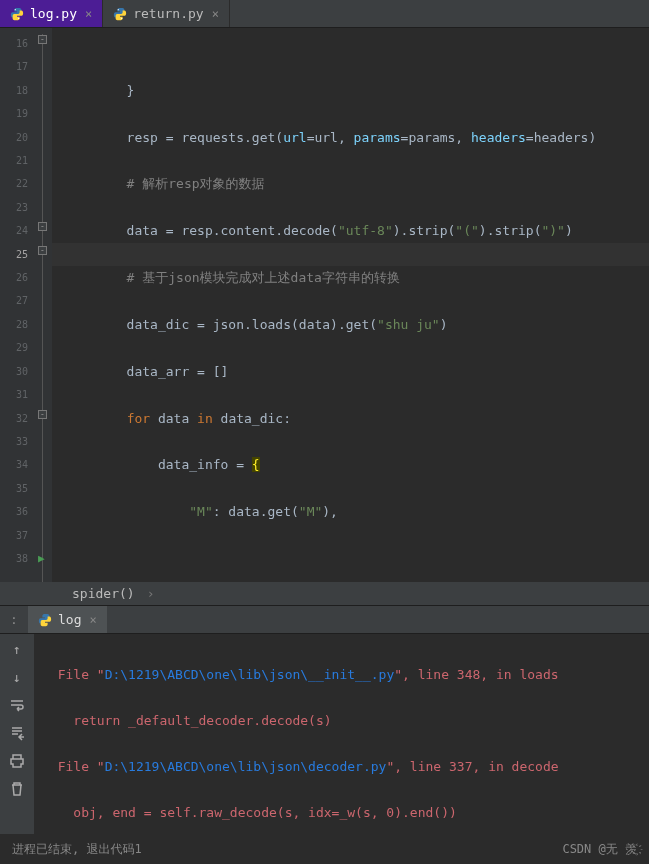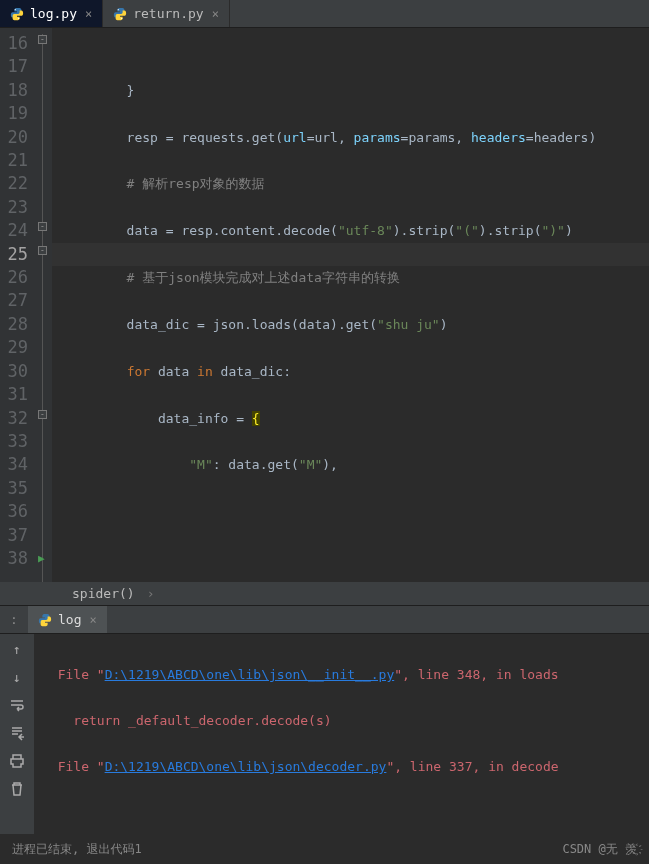--- a/index.html
+++ b/index.html
@@ -1,44 +1,44 @@
 <!DOCTYPE html>
 <html><head>
 <meta charset="utf-8">
 <style>
 *{margin:0;padding:0;box-sizing:border-box}
 body{background:#2b2b2b;font-family:'Consolas','Monaco',monospace;font-size:13px;color:#a9b7c6;width:649px;height:864px;overflow:hidden;display:flex;flex-direction:column}
 .tabs{background:#3c3f41;display:flex;height:28px;border-bottom:1px solid #1e1e1e}
 .tab{display:flex;align-items:center;padding:0 10px;gap:6px;color:#bbb;border-right:1px solid #2b2b2b;cursor:pointer}
-.tab.active{background:#0f172a;color:#fff}
+.tab.active{background:#4c1d95;color:#fff}
 .tab-icon{width:14px;height:14px}
 .close-x{color:#888;font-size:12px;margin-left:2px}
 .editor{flex:1;display:flex;background:#2b2b2b;overflow:hidden;position:relative}
-.gutter{width:36px;text-align:right;padding:4px 8px 0 0;color:#606366;font-size:17px;line-height:23.4px;user-select:none;background:#313335}
+.gutter{width:36px;text-align:right;padding:4px 8px 0 0;color:#606366;font-size:10px;line-height:23.4px;user-select:none;background:#313335}
 .fold{width:16px;background:#313335;position:relative}
 .fold-line{position:absolute;left:6px;top:6px;bottom:0;width:1px;background:#555}
 .fold-m{position:absolute;left:2px;width:9px;height:9px;border:1px solid #777;background:#3c3f41;font-size:8px;line-height:7px;text-align:center;color:#999}
 .code{flex:1;padding:4px 0 0 12px;line-height:23.4px;white-space:pre;position:relative}
 .hl-line{position:absolute;left:0;right:0;height:23.4px;background:#323232;top:215px}
 .kw{color:#cc7832}
 .str{color:#6a8759}
 .com{color:#808080}
 .par{color:#7dd3fc;font-weight:normal}
 .ylw{background:#444400;color:#ffef28}
 .play{position:absolute;left:38px;top:524px;color:#499c54;font-size:11px}
 .breadcrumb{background:#3c3f41;height:24px;display:flex;align-items:center;padding-left:72px;gap:12px;color:#bbb;font-size:13px;border-bottom:1px solid #1e1e1e}
 .bc-sep{color:#777}
 .log-tabs{background:#3c3f41;height:28px;display:flex;align-items:center;border-bottom:1px solid #1e1e1e}
 .log-label{width:28px;text-align:center;color:#888}
 .log-tab{display:flex;align-items:center;gap:6px;padding:0 10px;background:#4e5254;height:100%;color:#ddd}
 .log-panel{flex:0 0 auto;display:flex;background:#2b2b2b;height:200px}
 .log-tools{width:34px;background:#3c3f41;display:flex;flex-direction:column;align-items:center;padding-top:6px;gap:10px}
 .tool{width:18px;height:18px;color:#aaa;cursor:pointer;display:flex;align-items:center;justify-content:center}
 .log-out{flex:1;padding:6px 8px;font-size:13px;line-height:23px;white-space:pre;overflow:hidden}
-.link{color:#287bde;text-decoration:underline}
+.link{color:#287bde;}
 .err{color:#cc666e}
 .footer{height:30px;display:flex;align-items:center;justify-content:space-between;padding:0 12px;color:#888;font-size:12px}
 svg{display:block}
 </style>
 </head>
 <body>
 
 <div class="tabs">
   <div class="tab active">
     <span class="tab-icon">
@@ -101,20 +101,21 @@
   </div>
   <span class="play">▶</span>
   <div class="code">
 <div class="hl-line"></div>
 <div><span>        }</span></div>
 <div><span>        resp = requests.get(</span><span class="par">url</span><span>=url, </span><span class="par">params</span><span>=params, </span><span class="par">headers</span><span>=headers)</span></div>
 <div class="com"><span>        # 解析resp对象的数据</span></div>
 <div><span>        data = resp.content.decode(</span><span class="str">"utf-8"</span><span>).strip(</span><span class="str">"("</span><span>).strip(</span><span class="str">")"</span><span>)</span></div>
 <div class="com"><span>        # 基于json模块完成对上述data字符串的转换</span></div>
 <div><span>        data_dic = json.loads(data).get(</span><span class="str">"shu ju"</span><span>)</span></div>
+<div><span>        data_arr = []</span></div>
 <div>        <span class="kw">for</span><span> data </span><span class="kw">in</span><span> data_dic:</span></div>
 <div style="position:relative"><span>            data_info = </span><span class="ylw">{</span></div>
 <div>                <span class="str">"M"</span><span>: data.get(</span><span class="str">"M"</span><span>),</span></div>
 
 
 
 
 
 
 
@@ -167,20 +168,21 @@
     <div class="tool">
         <svg viewBox="0 0 16 16" width="16" height="16">
           <path stroke="#aaa" stroke-width="1.5" fill="none" d="M3 4h10M5 4V2h6v2M4 4l1 10h6l1-10"></path>
         </svg>
       </div>
   </div>
   <div class="log-out">
 <div class="err"><span>  File "</span><span class="link">D:\1219\ABCD\one\lib\json\__init__.py</span><span>", line 348, in loads</span></div>
 <div class="err"><span>    return _default_decoder.decode(s)</span></div>
 <div class="err"><span>  File "</span><span class="link">D:\1219\ABCD\one\lib\json\decoder.py</span><span>", line 337, in decode</span></div>
+<div class="err"><span>    obj, end = self.raw_decode(s, idx=_w(s, 0).end())</span></div>
 
 
 
   </div>
 </div>
 
 <div class="footer">
   <span>进程已结束, 退出代码1</span>
   <span>CSDN @无 羡҉</span>
 </div>

